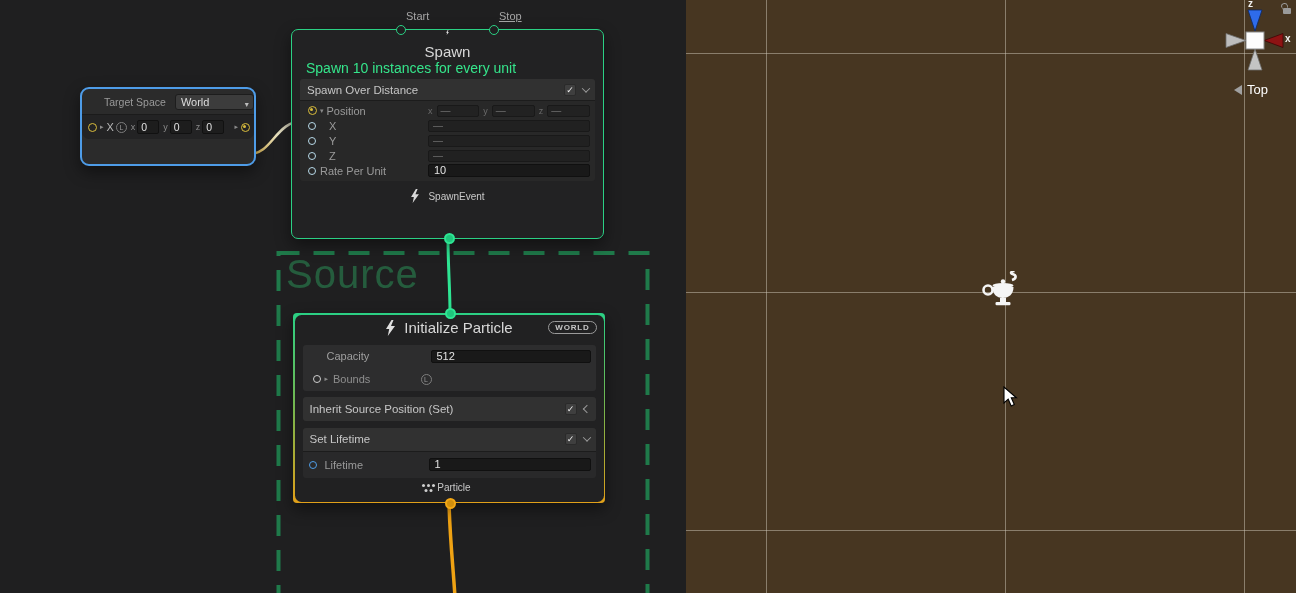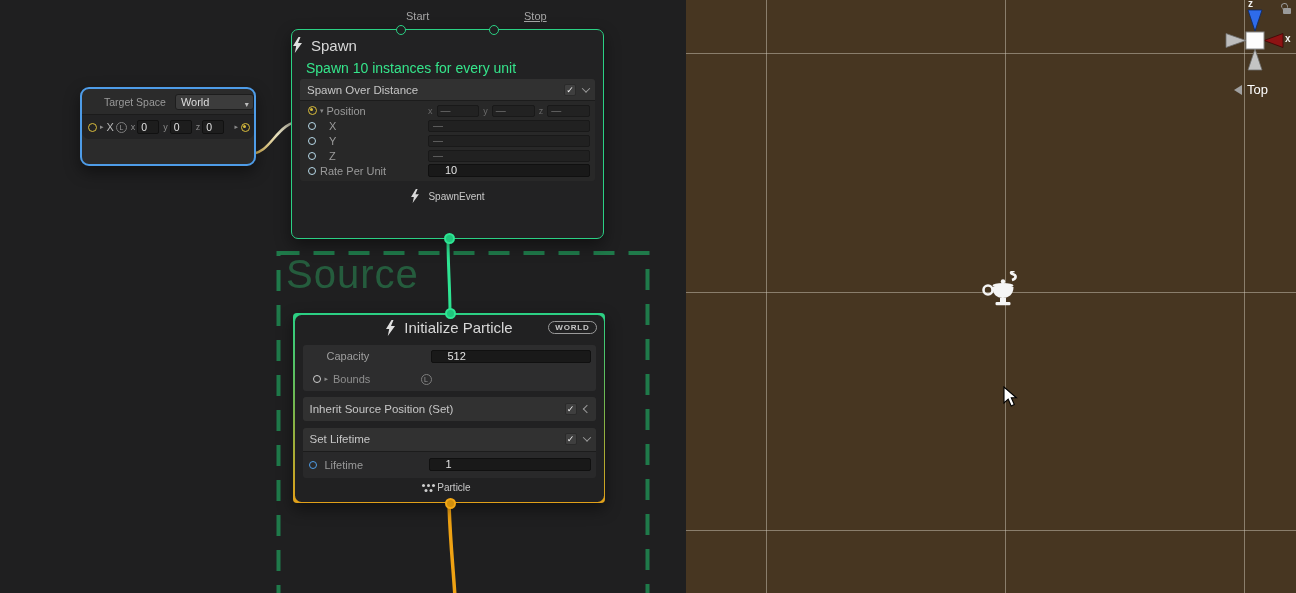--- a/index.html
+++ b/index.html
@@ -52,21 +52,21 @@
                 border:1px solid #7d7d7d; border-radius:50%; font-size:7px; color:#9a9a9a; }
 
   .flow-port { position:absolute; width:11px; height:11px; border-radius:50%; }
   .flow-port.green { background:#1fc57c; border:2px solid #2ee593; }
   .flow-port.orange { background:#d18f0e; border:2px solid #f3a714; }
   .flow-port.hollow { width:10px; height:10px; background:#1f1f20; border:1.6px solid #2bd084; }
 
   
   .spawn-node { left:291px; top:29px; width:313px; height:210px; background:#222223;
                 border:1.5px solid #2bd084; }
-  .node-titlebar { height:30px; display:flex; align-items:center; gap:8px; }
+  .node-titlebar { height:30px; display:flex; align-items:center; justify-content:center; gap:8px;flex-direction:column; }
   .node-title { font-size:15px; color:#d8d8d8; }
   .spawn-sub { margin-left:14px; height:19px; font-size:14px; color:#35e58b; }
   .block { margin:0 8px; }
   .block-header { height:22px; background:#313131; border-radius:3px 3px 0 0; border-bottom:1px solid #1c1c1c;
                   display:flex; align-items:center; padding:0 6px 0 7px; }
   .block-header.solo { border-radius:3px; border-bottom:none; }
   .block-title { flex:1; font-size:11.5px; color:#c6c6c6; white-space:nowrap; }
   .checkbox { width:12px; height:12px; background:#3f3f3f; border:1px solid #2a2a2a; border-radius:2px;
               display:flex; align-items:center; justify-content:center; font-size:9px; color:#f0f0f0; margin-right:7px; }
   .block-body { background:#282828; border-radius:0 0 3px 3px; padding:2px 0 3px; }
@@ -74,21 +74,21 @@
   .pcell { width:16px; display:flex; justify-content:center; }
   .prow .lbl { white-space:nowrap; }
   .indent { padding-left:9px; }
   .fzone { margin-left:auto; margin-right:5px; width:162px; display:flex; align-items:center; gap:4px; }
   .axis-lbl { font-size:9px; color:#6a6a6a; }
   .dis-box { flex:1; height:12px; background:#222; border:1px solid #191919; border-radius:2px;
              font-size:10px; color:#6f6f6f; line-height:10px; padding-left:3px; }
   .dis-strip { width:100%; height:12px; background:#212121; border:1px solid #191919; border-radius:2px;
                font-size:10px; color:#6f6f6f; line-height:10px; padding-left:4px; }
   .val-box { width:100%; height:13px; background:#191919; border:1px solid #101010; border-radius:2px;
-             font-size:11px; color:#e2e2e2; line-height:11px; padding-left:16px; }
+             font-size:11px; color:#e2e2e2; line-height:11px; padding-left:5px; }
   .node-footer { height:30px; display:flex; align-items:center; justify-content:center; gap:8px; }
   .footer-label { font-size:10px; color:#c9c9c9; }
 
   
   .init-wrap { position:absolute; left:293px; top:313px; width:312px; height:190px; padding:1.5px;
                border-radius:4px; background:linear-gradient(180deg,#2bd084 0%, #76b64e 50%, #e1a019 100%);
                box-shadow:0 6px 16px rgba(0,0,0,0.45); }
   .init-inner { position:relative; width:100%; height:100%; background:#212122; border-radius:6.5px; }
   .init-header { height:26px; display:flex; align-items:center; justify-content:center; gap:8px; position:relative; }
   .badge { position:absolute; right:7px; top:6px; border:1px solid #9a9a9a; border-radius:8px;
@@ -141,21 +141,21 @@
       </defs>
       <rect x="278.5" y="253" width="369" height="420" fill="none" stroke="#1f7a4a" stroke-width="4" stroke-dasharray="21 14"></rect>
       <path d="M250,154 C272,154 276,121 303,121" fill="none" stroke="url(#wireGrad)" stroke-width="2.5"></path>
       <path d="M448,239 C448,266 450,288 450,313" fill="none" stroke="#2ee593" stroke-width="3"></path>
       <path d="M449,503 C450,540 453,565 455,597" fill="none" stroke="#efa213" stroke-width="3.5"></path>
     </svg>
 
     <div class="system-title">Source</div>
 
     <div class="port-label" style="left:406px;">Start</div>
-    <div class="port-label" style="left:524px;text-decoration:underline;">Stop</div>
+    <div class="port-label" style="left:499px;text-decoration:underline;">Stop</div>
 
     <div class="node cs-node">
       <div class="cs-mid">
         <span class="cs-ts-label">Target Space</span>
         <div class="dropdown">
           <span>World</span>
           <span class="dd-arrow">▾</span>
         </div>
       </div>
       <div class="cs-footer">

